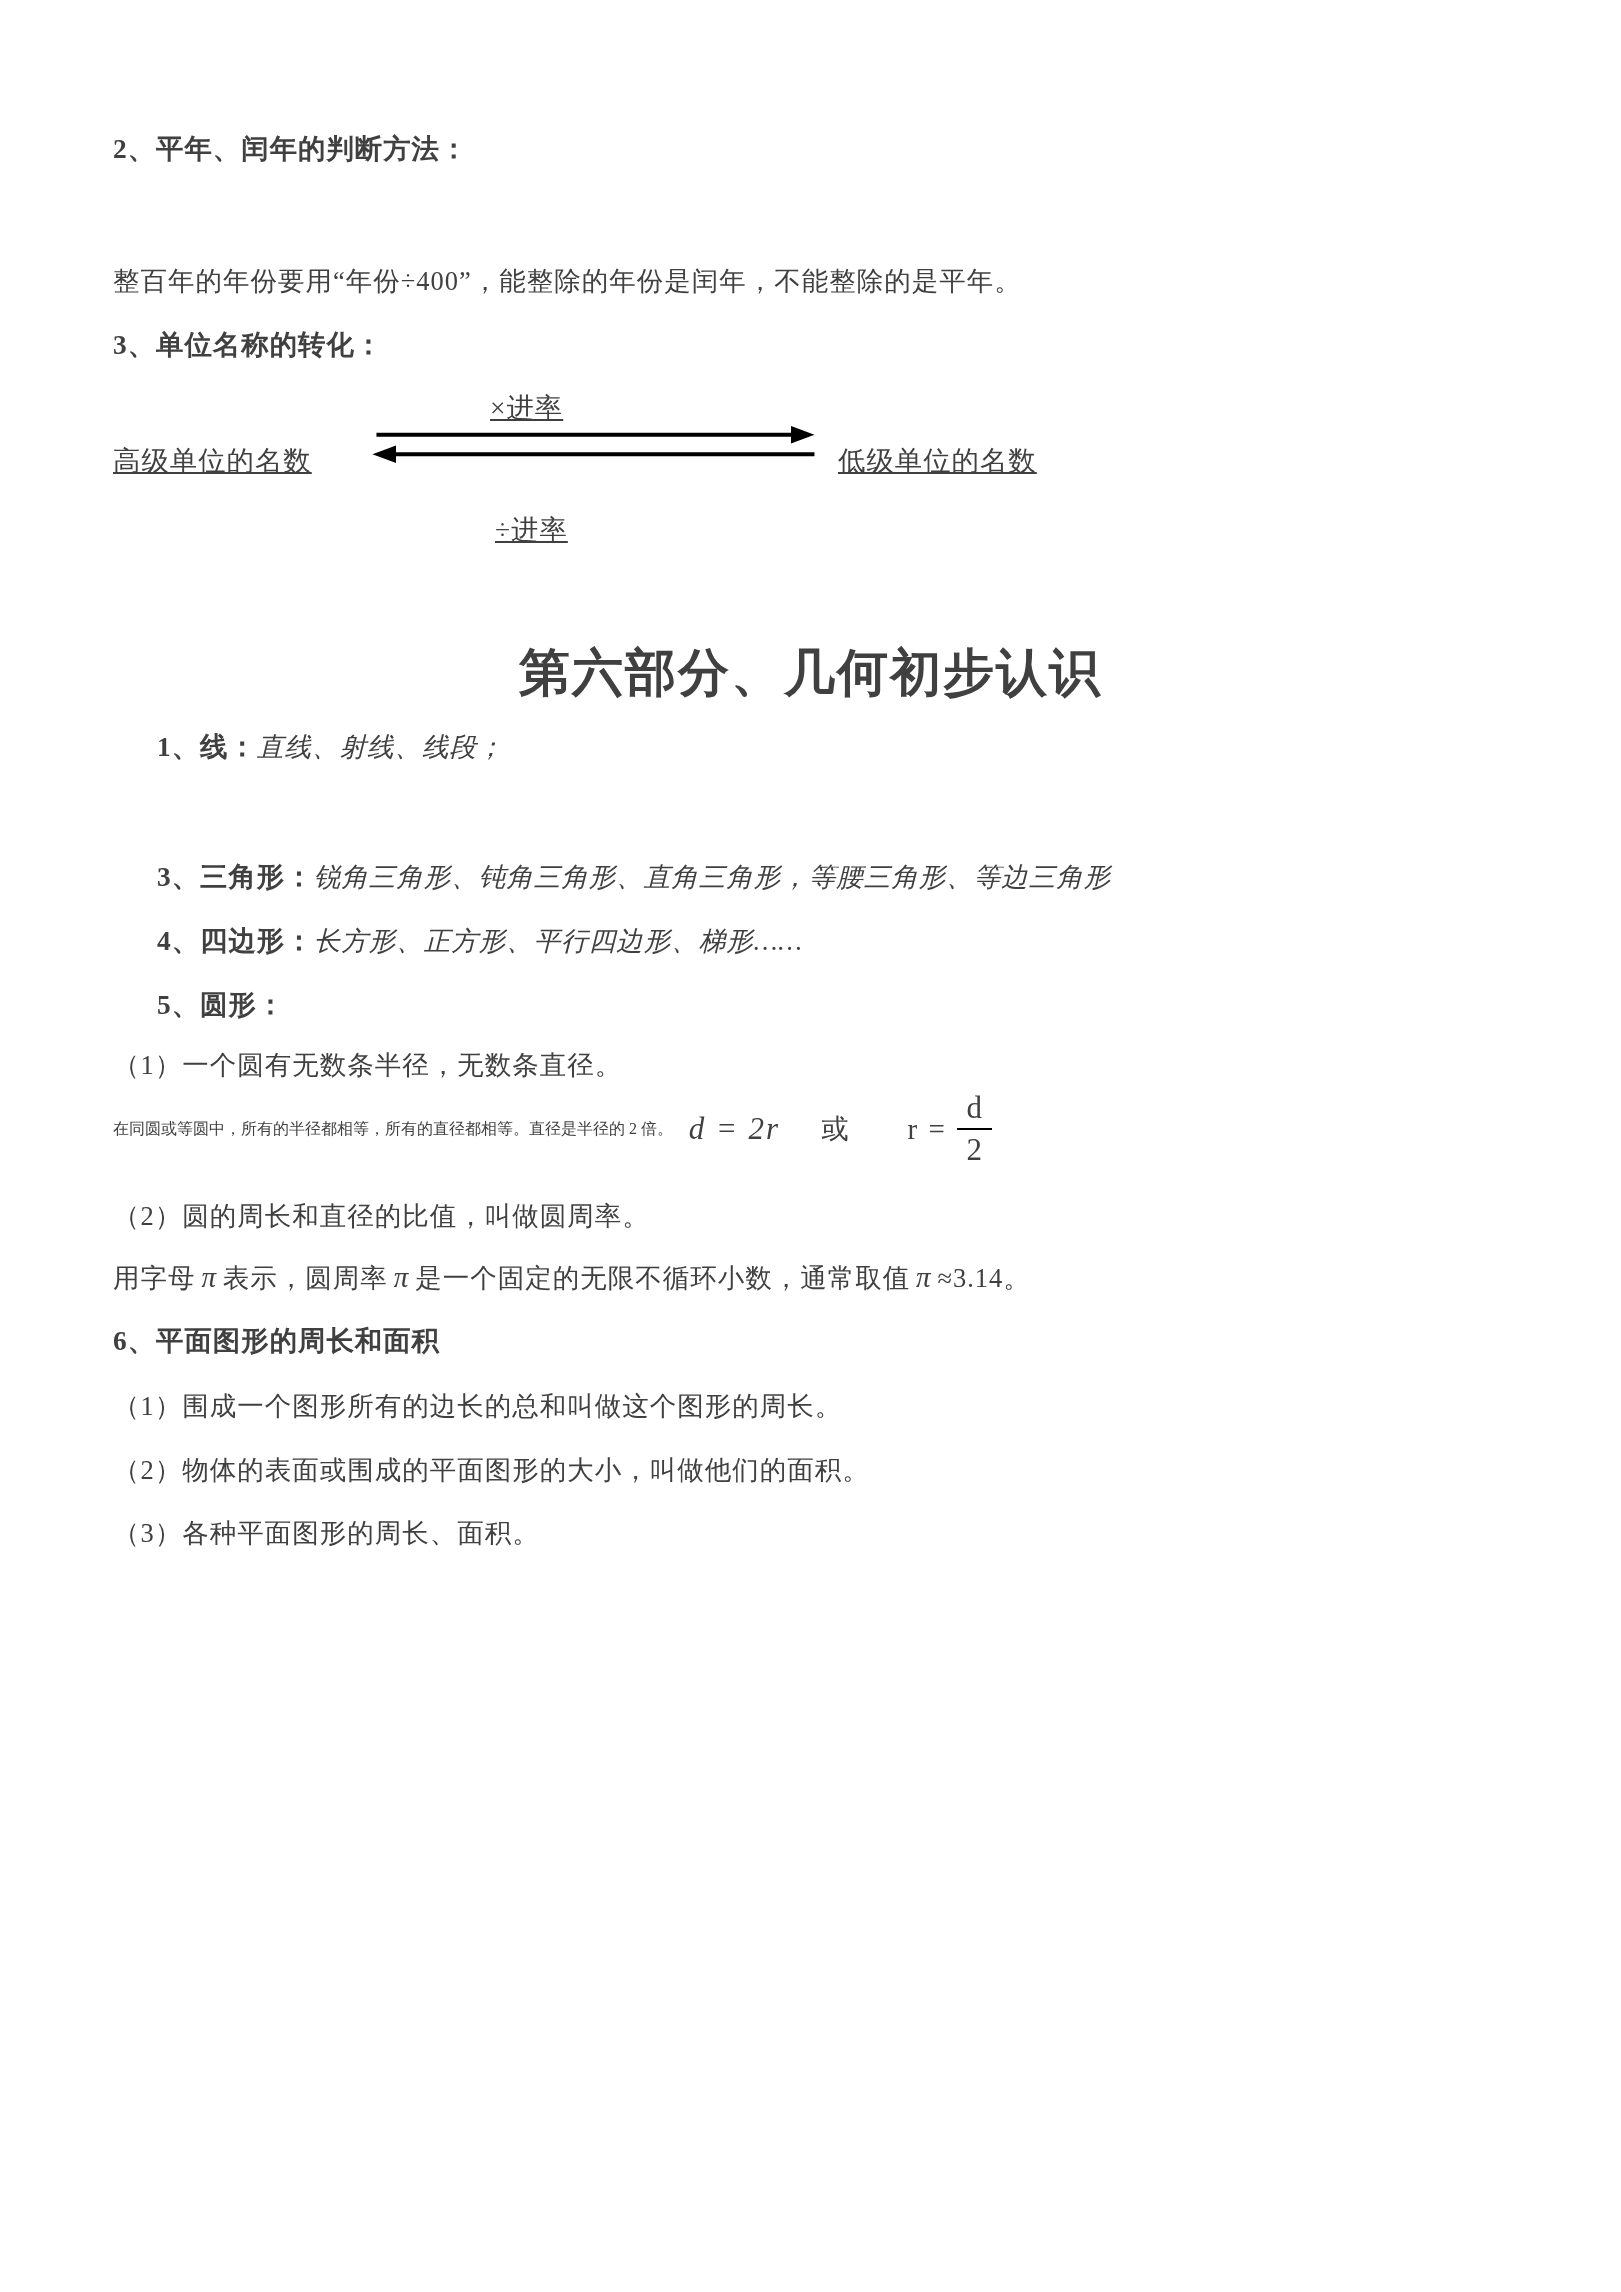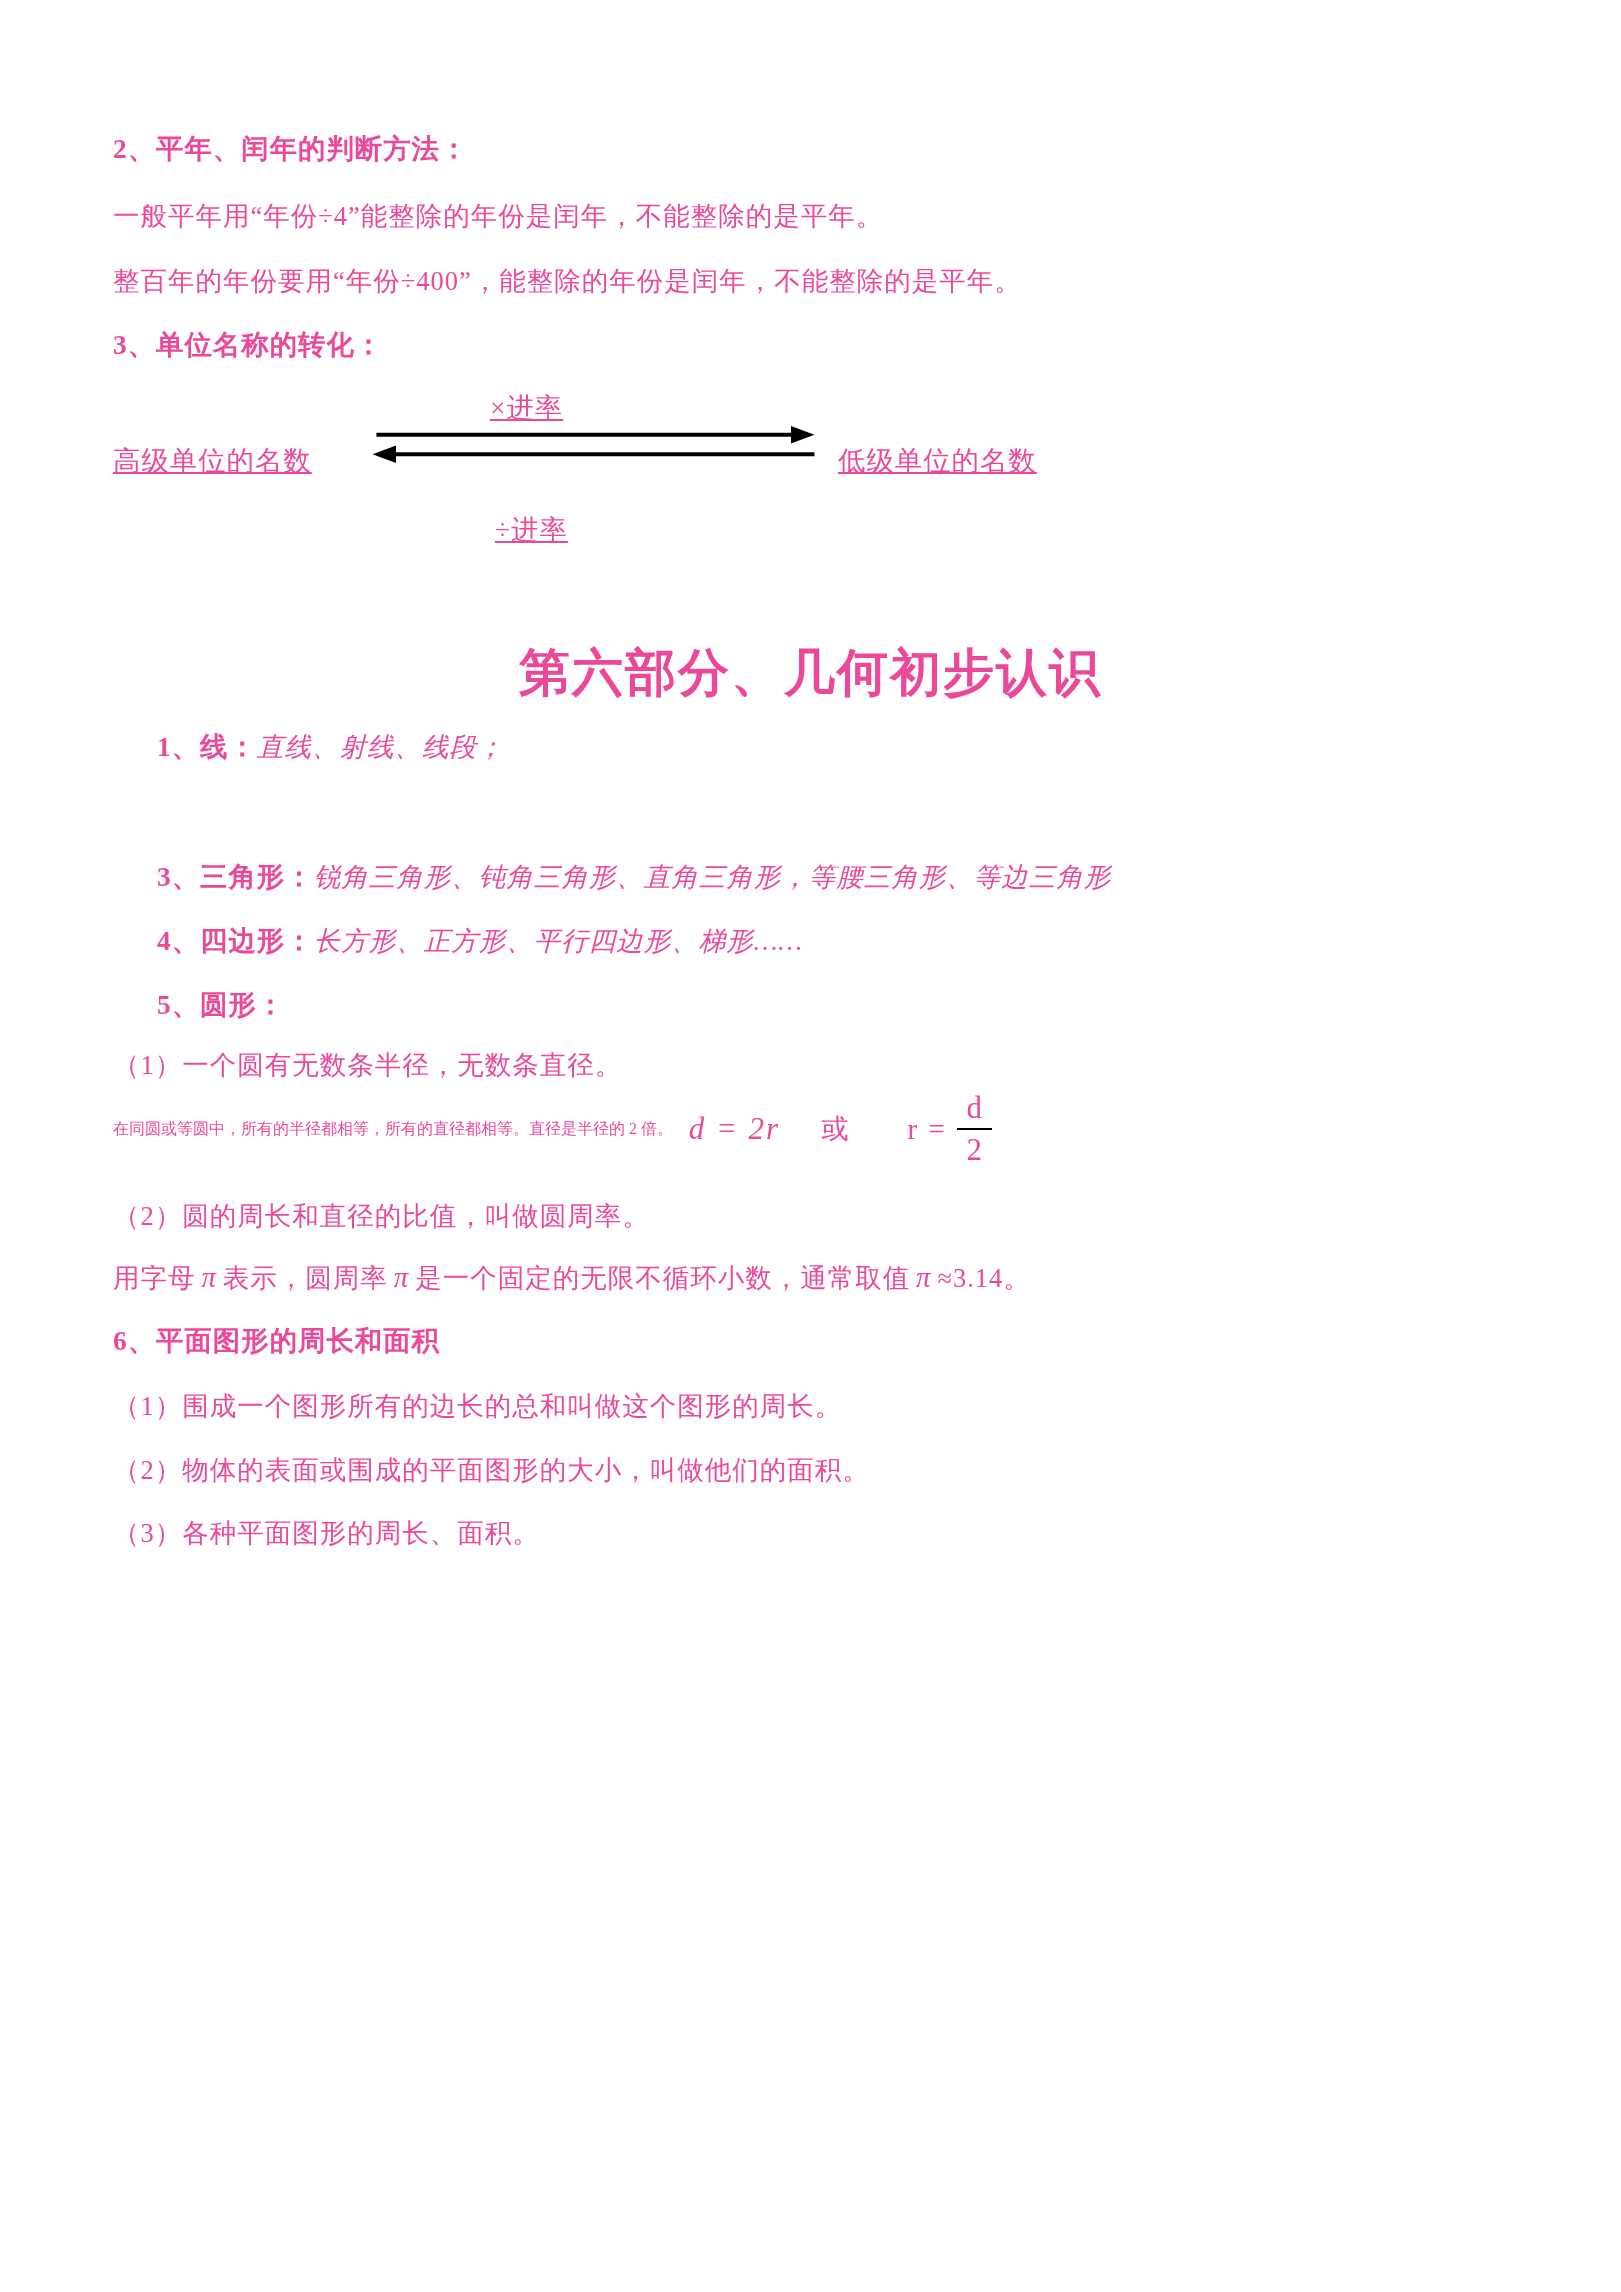--- a/index.html
+++ b/index.html
@@ -1,20 +1,20 @@
 <!DOCTYPE html>
 <html><head>
 <meta charset="utf-8">
 <style>
   html,body{margin:0;padding:0;background:#ffffff;}
   .page{
     position:relative;
     width:1621px;height:2055px;
     background:#ffffff;
-    color:#ec4899;
+    color:#404040;
     font-family:"Liberation Serif","DejaVu Serif",serif;
     overflow:hidden;
   }
   .line{
     position:absolute;left:113px;
     font-size:26.5px;letter-spacing:1px;white-space:nowrap;
   }
   .bold{font-weight:bold;font-size:27.4px;}
   .item-label{font-weight:bold;font-size:27.4px;margin-left:44px;}
   .item-text{font-size:26.5px;font-style:italic;}
@@ -42,21 +42,20 @@
     position:absolute;left:0;top:2125px;width:100%;
     text-align:center;font-size:23.5px;letter-spacing:2px;
   }
 </style>
 </head>
 <body>
 
 <div class="page">
 
   <div class="line bold" style="top:131px;">2、平年、闰年的判断方法：</div>
-  <div class="line" style="top:198px;">一般平年用“年份÷4”能整除的年份是闰年，不能整除的是平年。</div>
   <div class="line" style="top:263px;">整百年的年份要用“年份÷400”，能整除的年份是闰年，不能整除的是平年。</div>
 
   <div class="line bold" style="top:327px;">3、单位名称的转化：</div>
 
   <div class="diagram-label" style="left:490px;top:390px;">×进率</div>
 
   <svg class="arrow-svg" width="451" height="44" viewBox="0 0 460 45">
     <line x1="8" y1="12" x2="434" y2="12" stroke="#000" stroke-width="4"></line>
     <polygon points="432,3 456,12 432,21" fill="#000"></polygon>
     <polygon points="28,23 28,41 4,32" fill="#000"></polygon>

